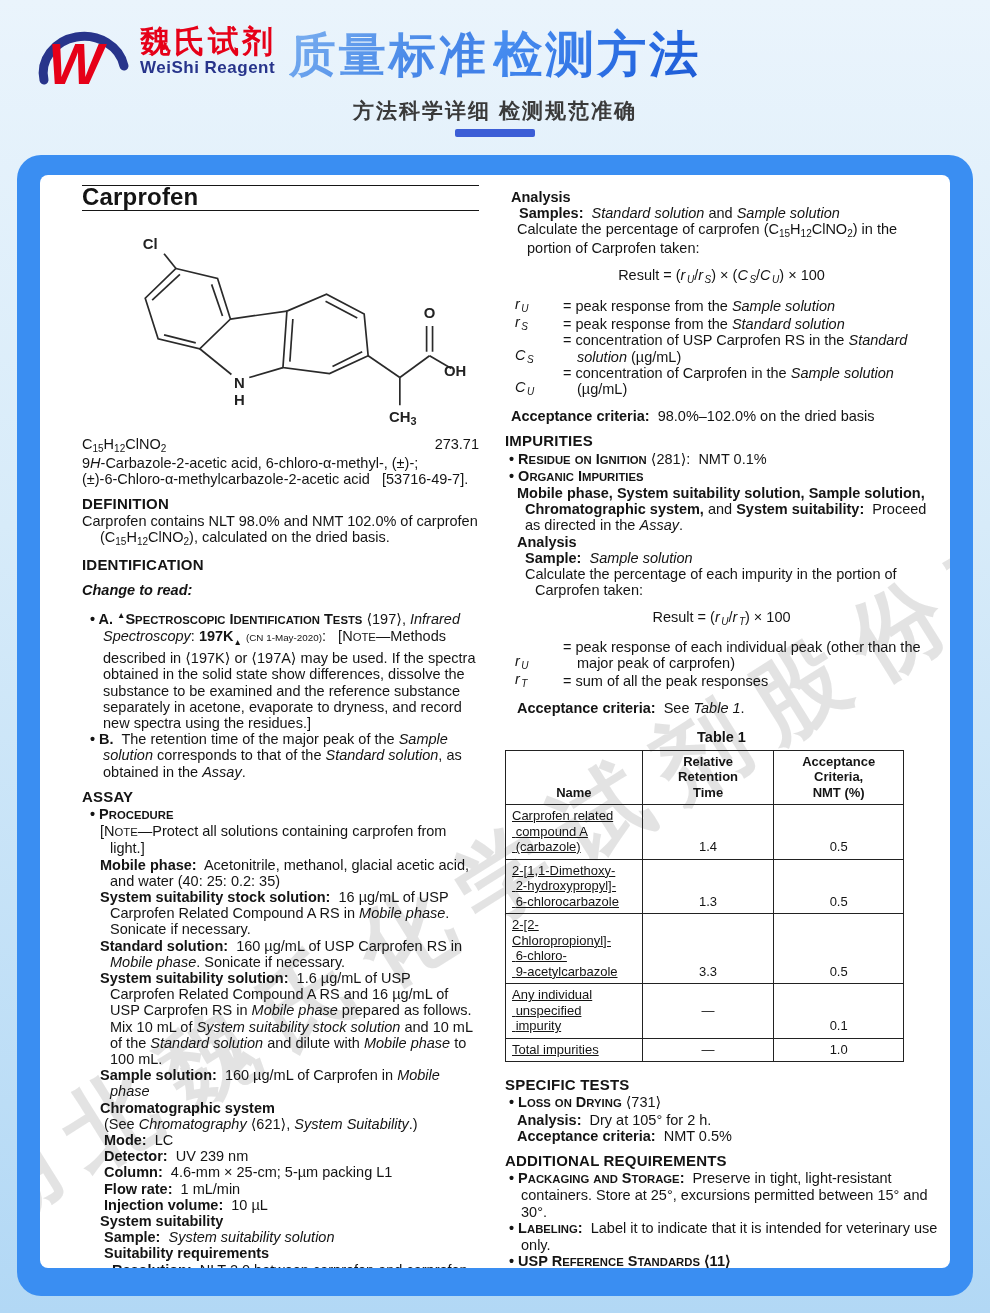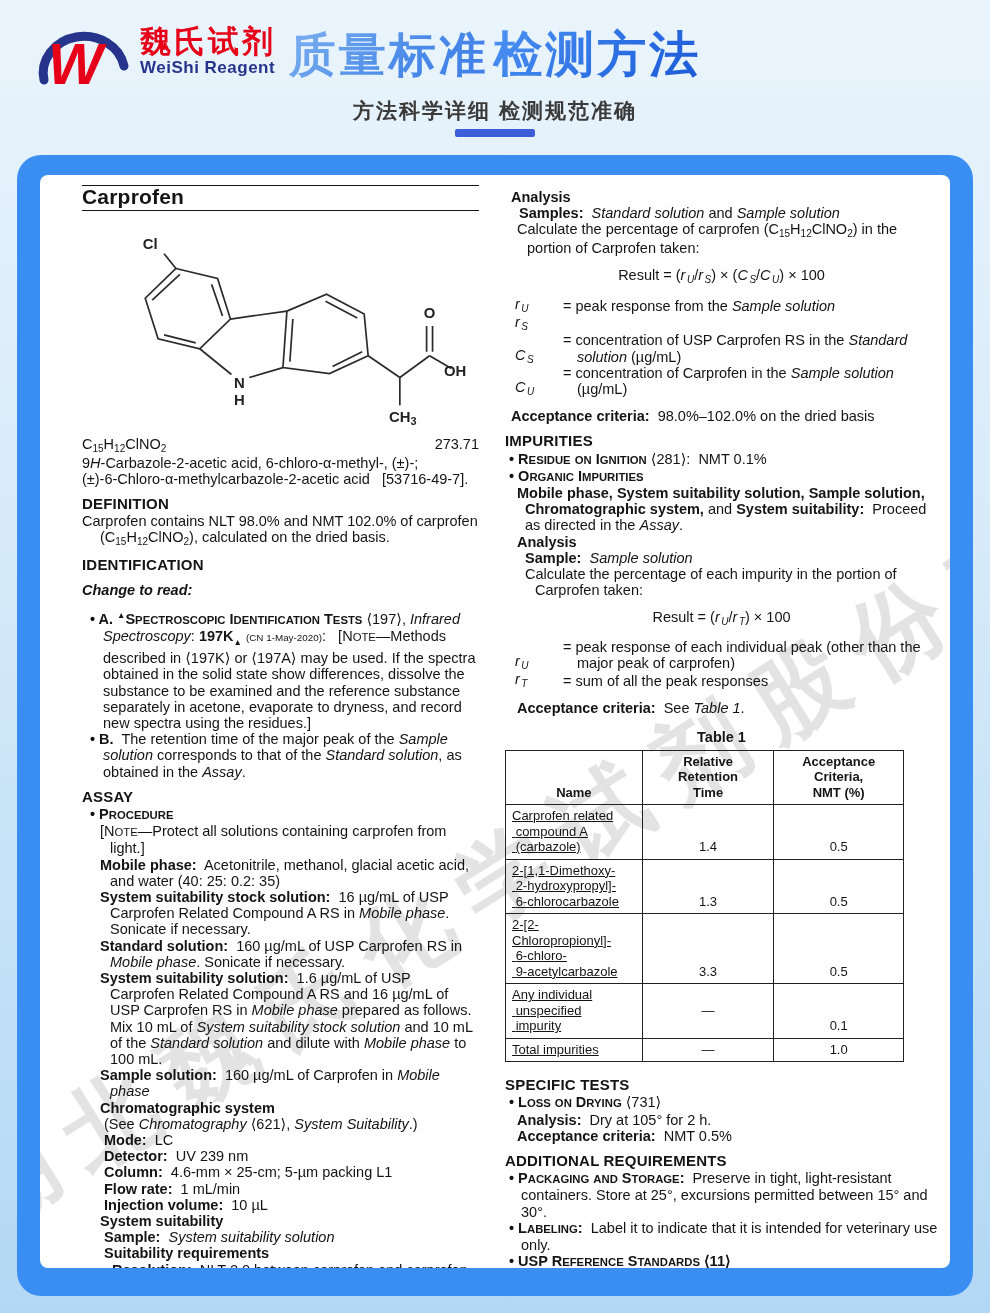--- a/index.html
+++ b/index.html
@@ -28,21 +28,21 @@
       background:#ffffff;border-radius:8px;overflow:hidden;}
   .wm{position:absolute;left:-100px;top:980px;width:1700px;z-index:0;
       transform:rotate(-32deg);transform-origin:0 0;
       font-size:92px;font-weight:700;letter-spacing:24px;color:#c9c9c9;opacity:0.5;
       white-space:nowrap;pointer-events:none;}
   .col{position:absolute;z-index:2;color:#141414;font-size:14.5px;line-height:16.2px;}
   .col-left{left:42px;top:10px;width:397px;}
   .col-right{left:465px;top:14px;width:433px;}
   .ln{white-space:pre-wrap;}
   .rule{border-top:1.7px solid #161616;height:0;}
-  .mono-title{font-size:21px;font-weight:800;padding:3px 0 5px;letter-spacing:0.2px;}
+  .mono-title{font-size:24px;font-weight:800;padding:3px 0 5px;letter-spacing:0.2px;}
   .structure{margin:6px 0 2px 6px;}
   .formula-row{display:flex;justify-content:space-between;margin-top:2px;}
   .bigh{font-weight:800;font-size:15px;margin:9px 0 1px;letter-spacing:0.2px;}
   .ctr{font-weight:800;font-style:italic;margin:9px 0 9px;}
   .b{font-weight:bold}.i{font-style:italic}
   .bs{font-weight:bold;font-size:78%}
   .sc2{font-size:78%}
   .sm{font-size:68%}
   .sb{font-size:69%;position:relative;top:0.3em;}
   .sbi{font-size:69%;font-style:italic;position:relative;top:0.3em;margin-left:1.5px;}
@@ -183,20 +183,21 @@
       <div class="ln r-samples"><span class="b">Samples:</span><span>  </span><span class="i">Standard solution</span><span> and </span><span class="i">Sample solution</span></div>
       <div class="ln r-calc"><span>Calculate the percentage of carprofen (C</span><span class="sb">15</span><span>H</span><span class="sb">12</span><span>ClNO</span><span class="sb">2</span><span>) in the portion of Carprofen taken:</span></div>
       <div class="ln eq"><span>Result = (</span><span class="i">r</span><span class="sbi">U</span><span>/</span><span class="i">r</span><span class="sbi">S</span><span>) × (</span><span class="i">C</span><span class="sbi">S</span><span>/</span><span class="i">C</span><span class="sbi">U</span><span>) × 100</span></div>
 
       <div class="def">
         <span class="sym ln"><span class="i">r</span><span class="sbi">U</span></span>
         <span class="txt"><span>= peak response from the </span><span class="i">Sample solution</span></span>
       </div>
       <div class="def">
         <span class="sym ln"><span class="i">r</span><span class="sbi">S</span></span>
+        <span class="txt"><span>= peak response from the </span><span class="i">Standard solution</span></span>
       </div>
       <div class="def">
         <span class="sym ln"><span class="i">C</span><span class="sbi">S</span></span>
         <span class="txt"><span>= concentration of USP Carprofen RS in the </span><span class="i">Standard solution</span><span> (µg/mL)</span></span>
       </div>
       <div class="def">
         <span class="sym ln"><span class="i">C</span><span class="sbi">U</span></span>
         <span class="txt"><span>= concentration of Carprofen in the </span><span class="i">Sample solution</span><span> (µg/mL)</span></span>
       </div>
 

